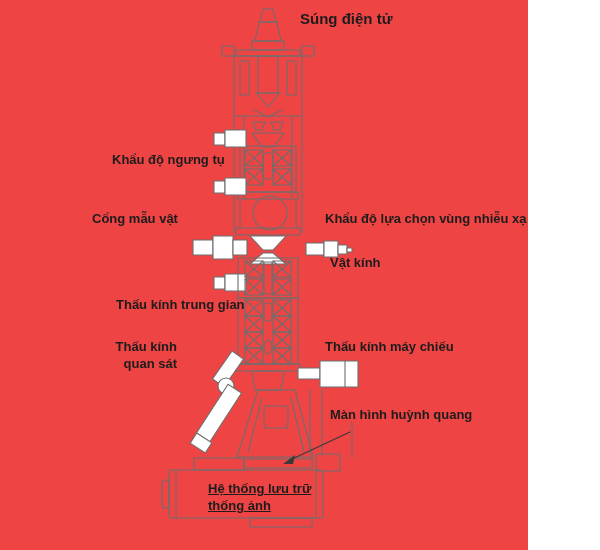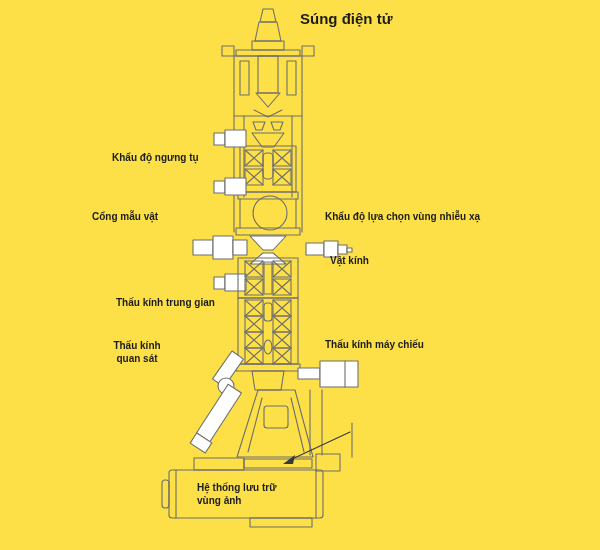--- a/index.html
+++ b/index.html
@@ -1,22 +1,22 @@
 <!DOCTYPE html>
 <html><head>
 <meta charset="utf-8">
 <style>
   html,body{margin:0;padding:0;background:#ffffff;}
   .stage{
-    position:relative;width:600px;height:550px;background:#fde047;overflow:hidden;
+    position:relative;width:528px;height:550px;background:#ef4444;overflow:hidden;
     font-family:"Liberation Sans","DejaVu Sans",sans-serif;
   }
   .diagram-svg{position:absolute;left:0;top:0;}
   .lbl{
-    position:absolute;color:#1c1c1c;font-weight:bold;font-size:10px;line-height:1.25;
+    position:absolute;color:#1c1c1c;font-weight:bold;font-size:13px;line-height:1.25;
     white-space:nowrap;letter-spacing:0px;
   }
   .lbl.big{font-size:15px;}
   .lbl.multiline{white-space:normal;line-height:1.3;}
   .lbl.center{text-align:center;}
 </style>
 </head>
 <body>
 
 <div class="stage">
@@ -162,26 +162,27 @@
 
   <div class="lbl" style="left:92px;top:211px;">Cổng mẫu vật</div>
 
   <div class="lbl" style="left:325px;top:211px;">Khẩu độ lựa chọn vùng nhiễu xạ</div>
 
   <div class="lbl" style="left:330px;top:255px;">Vật kính</div>
 
   <div class="lbl" style="left:104px;top:297px;margin-left:12px;">Thấu kính trung gian</div>
 
 
-  <div class="lbl multiline center" style="left:97px;top:339px;width:80px;">
+  <div class="lbl multiline center" style="left:97px;top:339px;width:80px;text-align:right;">
     <span>Thấu kính</span><br>
     <span>quan sát</span>
   </div>
 
   <div class="lbl" style="left:325px;top:339px;text-align:right;">Thấu kính máy chiếu</div>
 
+  <div class="lbl" style="left:330px;top:407px;">Màn hình huỳnh quang</div>
 
-  <div class="lbl multiline" style="left:197px;top:481px;width:130px;">
+  <div class="lbl multiline" style="left:208px;top:481px;width:130px;text-decoration:underline;">
     <span>Hệ thống lưu trữ</span><br>
-    <span>vùng ảnh</span>
+    <span>thống ảnh</span>
   </div>
 
 </div>
 
 </body></html>

